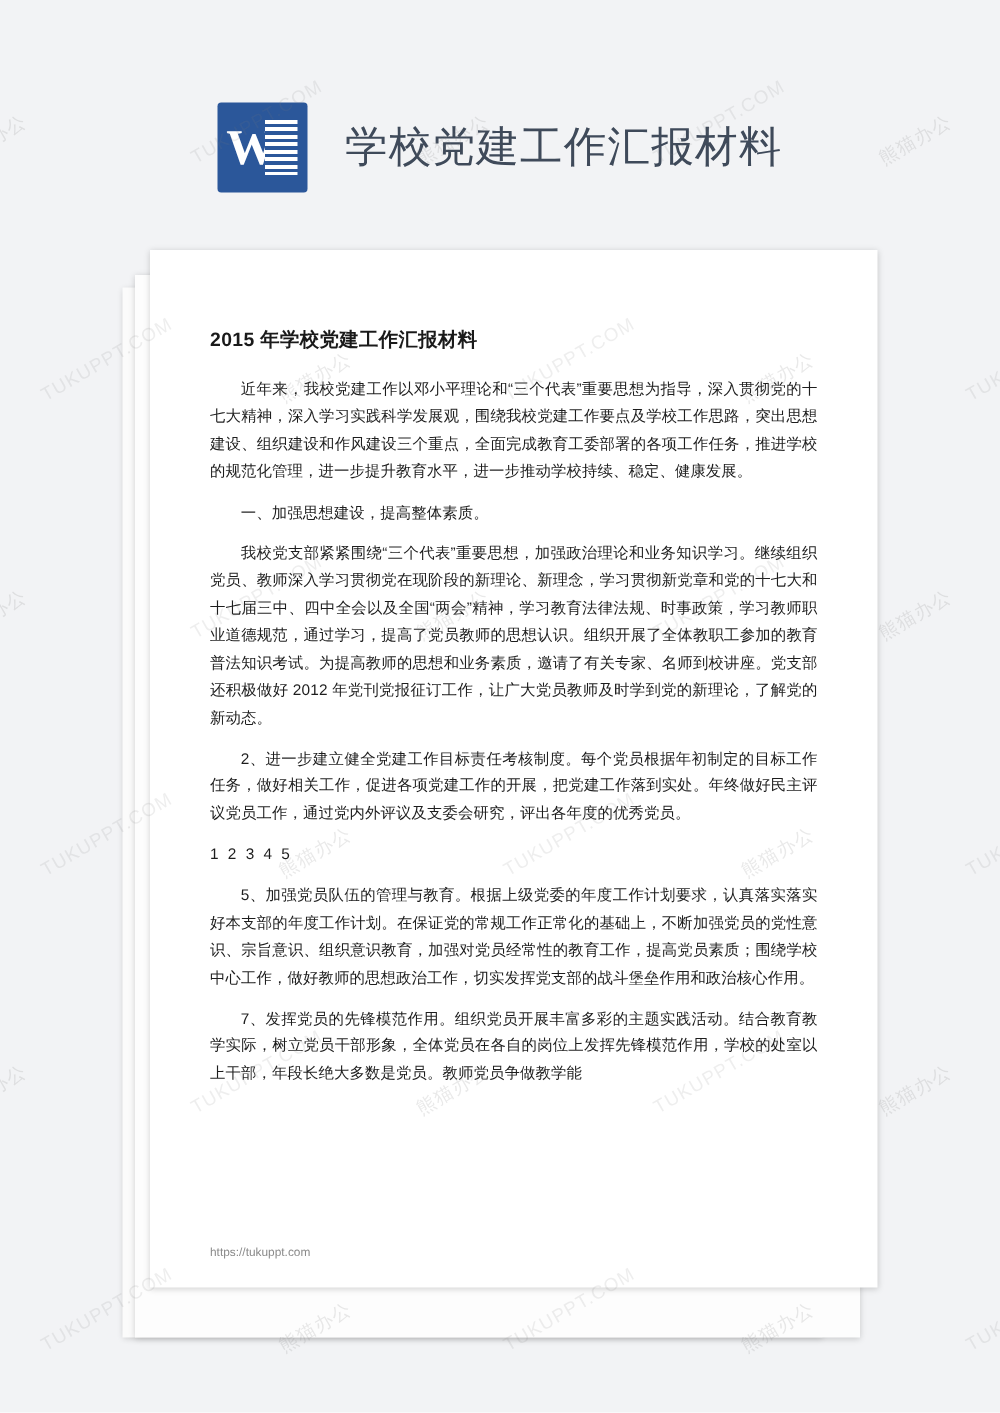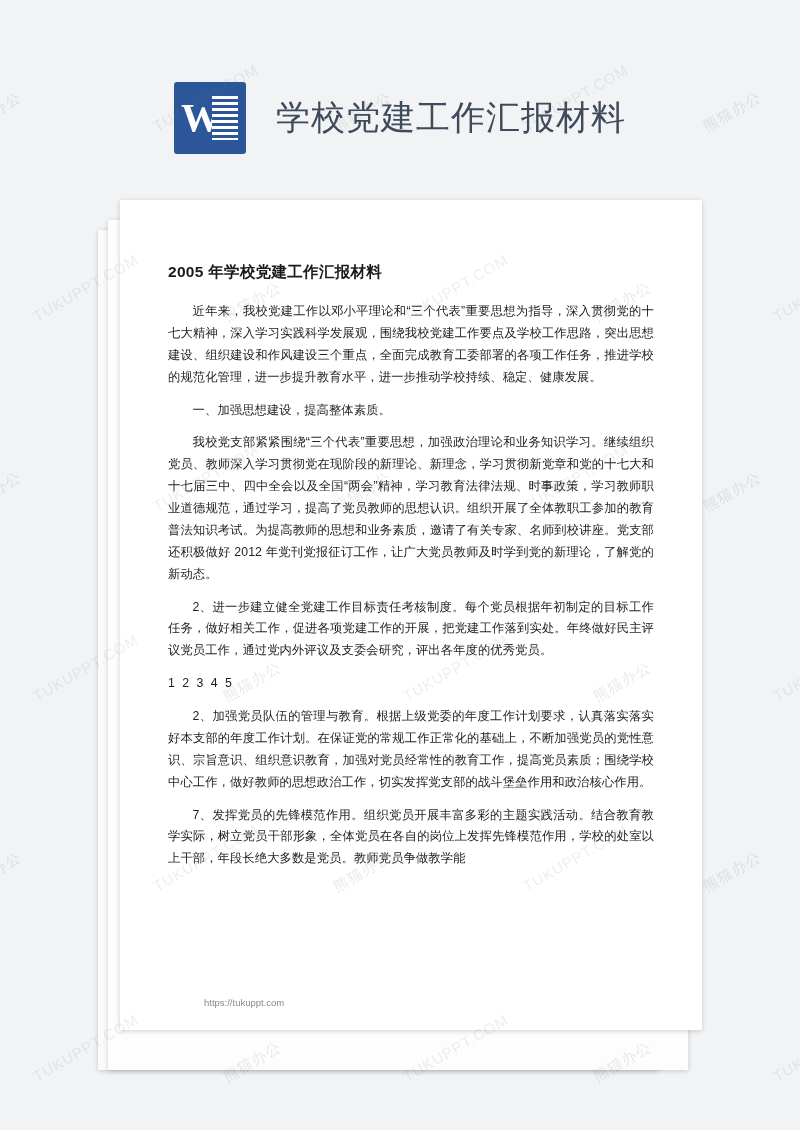--- a/index.html
+++ b/index.html
@@ -133,21 +133,20 @@
     letter-spacing: 2px;
   }
 
   .page-footer {
     position: absolute;
     left: 48px;
     bottom: 22px;
     font-size: 9.5px;
     color: #8a8a8a;
     font-family: "Liberation Sans", sans-serif;
-    margin-left: 36px;
   }
 
   
   .wm {
     position: absolute;
     color: rgba(120,120,120,0.16);
     font-size: 15px;
     white-space: nowrap;
     transform: rotate(-30deg);
     transform-origin: left top;
@@ -168,28 +167,28 @@
     <span class="lines"></span>
   </div>
   <div class="doc-title">学校党建工作汇报材料</div>
 </div>
 
 <div class="page-stack">
   <div class="sheet sheet-back2"></div>
   <div class="sheet sheet-back1"></div>
   <div class="sheet sheet-front">
     <div class="page-inner">
-      <h1 class="doc-heading">2005 年学校党建工作汇报材料</h1>
+      <h1 class="doc-heading">2015 年学校党建工作汇报材料</h1>
 
       <p class="para">近年来，我校党建工作以邓小平理论和“三个代表”重要思想为指导，深入贯彻党的十七大精神，深入学习实践科学发展观，围绕我校党建工作要点及学校工作思路，突出思想建设、组织建设和作风建设三个重点，全面完成教育工委部署的各项工作任务，推进学校的规范化管理，进一步提升教育水平，进一步推动学校持续、稳定、健康发展。</p>
       <p class="para">一、加强思想建设，提高整体素质。</p>
       <p class="para">我校党支部紧紧围绕“三个代表”重要思想，加强政治理论和业务知识学习。继续组织党员、教师深入学习贯彻党在现阶段的新理论、新理念，学习贯彻新党章和党的十七大和十七届三中、四中全会以及全国“两会”精神，学习教育法律法规、时事政策，学习教师职业道德规范，通过学习，提高了党员教师的思想认识。组织开展了全体教职工参加的教育普法知识考试。为提高教师的思想和业务素质，邀请了有关专家、名师到校讲座。党支部还积极做好 2012 年党刊党报征订工作，让广大党员教师及时学到党的新理论，了解党的新动态。</p>
       <p class="para">2、进一步建立健全党建工作目标责任考核制度。每个党员根据年初制定的目标工作任务，做好相关工作，促进各项党建工作的开展，把党建工作落到实处。年终做好民主评议党员工作，通过党内外评议及支委会研究，评出各年度的优秀党员。</p>
       <p class="para numlist">1 2 3 4 5</p>
-      <p class="para">2、加强党员队伍的管理与教育。根据上级党委的年度工作计划要求，认真落实落实好本支部的年度工作计划。在保证党的常规工作正常化的基础上，不断加强党员的党性意识、宗旨意识、组织意识教育，加强对党员经常性的教育工作，提高党员素质；围绕学校中心工作，做好教师的思想政治工作，切实发挥党支部的战斗堡垒作用和政治核心作用。</p>
+      <p class="para">5、加强党员队伍的管理与教育。根据上级党委的年度工作计划要求，认真落实落实好本支部的年度工作计划。在保证党的常规工作正常化的基础上，不断加强党员的党性意识、宗旨意识、组织意识教育，加强对党员经常性的教育工作，提高党员素质；围绕学校中心工作，做好教师的思想政治工作，切实发挥党支部的战斗堡垒作用和政治核心作用。</p>
       <p class="para">7、发挥党员的先锋模范作用。组织党员开展丰富多彩的主题实践活动。结合教育教学实际，树立党员干部形象，全体党员在各自的岗位上发挥先锋模范作用，学校的处室以上干部，年段长绝大多数是党员。教师党员争做教学能</p>
     </div>
     <div class="page-footer">https://tukuppt.com</div>
   </div>
 </div>
 
 <div id="watermark-layer">
     <div class="wm" style="left: -40px; top: 120px;">熊猫办公</div>
     <div class="wm wm-b" style="left: 150px; top: 120px;">TUKUPPT.COM</div>
     <div class="wm" style="left: 330px; top: 120px;">熊猫办公</div>

